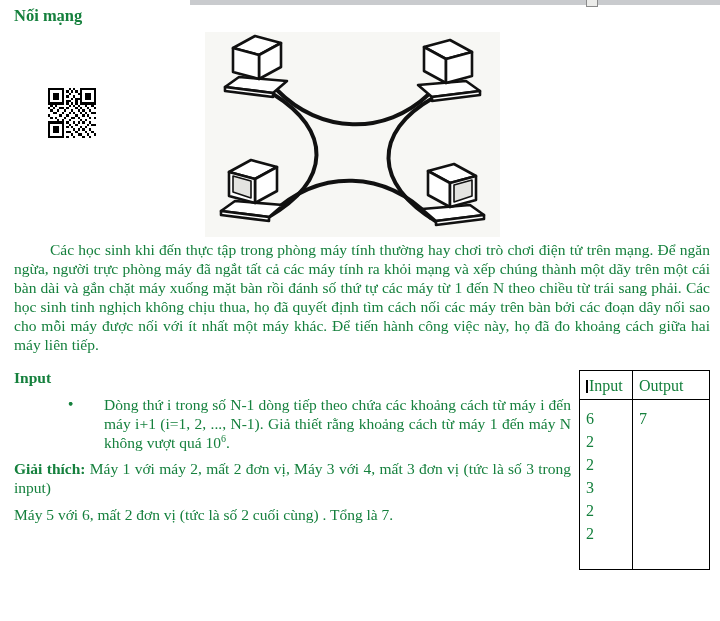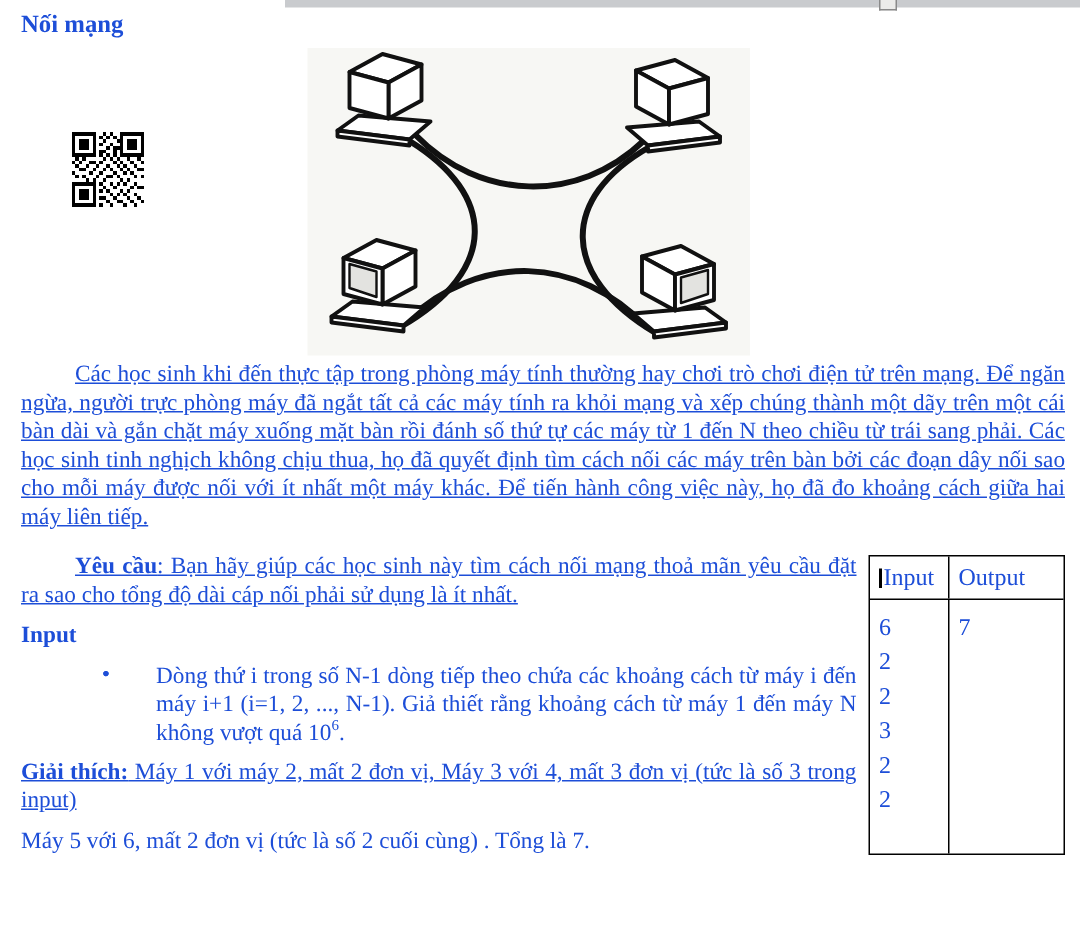--- a/index.html
+++ b/index.html
@@ -1,26 +1,26 @@
 <!DOCTYPE html>
 <html><head>
 <meta charset="utf-8">
 <style>
   html,body{margin:0;padding:0;background:#fff;}
   .page{position:relative;width:720px;height:621px;background:#ffffff;overflow:hidden;
-        font-family:"Liberation Serif",serif;font-size:15.5px;line-height:19px;color:#1d4ed8;}
+        font-family:"Liberation Serif",serif;font-size:15.5px;line-height:19px;color:#15803d;}
   .top-strip{position:absolute;left:190px;top:0;width:530px;height:5px;background:#c9cbce;}
   .top-strip-button{position:absolute;left:586px;top:0;width:12px;height:7px;background:#ececea;
         border:1px solid #8a8a8a;border-top:none;box-sizing:border-box;}
   .doc-title{position:absolute;left:14px;top:6px;font-size:16.5px;font-weight:bold;margin:0;}
   .qr{position:absolute;left:48px;top:88px;width:48px;height:50px;}
   .net{position:absolute;left:205px;top:32px;width:295px;height:205px;background:#f7f7f4;}
   .content{position:absolute;left:14px;top:240px;width:696px;}
   .content p{margin:0 0 8px 0;}
-  .just{text-align:justify;text-decoration:underline;}
+  .just{text-align:justify;}
   .ind{text-indent:36px;}
   .b{font-weight:bold;}
   .p1{margin-bottom:14px !important;}
   
   .ex-table{float:right;width:131px;height:200px;margin:2px 0 6px 8px;border:1px solid #000;
         box-sizing:border-box;background:#fff;}
   .t-row{display:flex;}
   .t-head{border-bottom:1px solid #000;}
   .t-cell{padding:5px 6px 4px 6px;font-size:16px;}
   .t-col1{width:53px;border-right:1px solid #000;box-sizing:border-box;flex:none;}
@@ -136,21 +136,20 @@
           <div class="t-line">3</div>
           <div class="t-line">2</div>
           <div class="t-line">2</div>
         </div>
         <div class="t-cell">
           <div class="t-line">7</div>
         </div>
       </div>
     </div>
 
-    <p class="just ind"><span class="b">Yêu cầu</span><span>: Bạn hãy giúp các học sinh này tìm cách nối mạng thoả mãn yêu cầu đặt ra sao cho tổng độ dài cáp nối phải sử dụng là ít nhất.</span></p>
 
     <p class="b heading-line">Input</p>
 
     <ul class="blist">
       <li><span class="blt">•</span></li>
       <li><span class="blt">•</span><span>Dòng thứ i trong số N-1 dòng tiếp theo chứa các khoảng cách từ máy i đến máy i+1 (i=1, 2, ..., N-1). Giả thiết rằng khoảng cách từ máy 1 đến máy N không vượt quá 10</span><sup>6</sup><span>.</span></li>
     </ul>
 
 
     <p class="just"><span class="b">Giải thích:</span><span> Máy 1 với máy 2, mất 2 đơn vị, Máy 3 với 4, mất 3 đơn vị (tức là số 3 trong input)</span></p>

